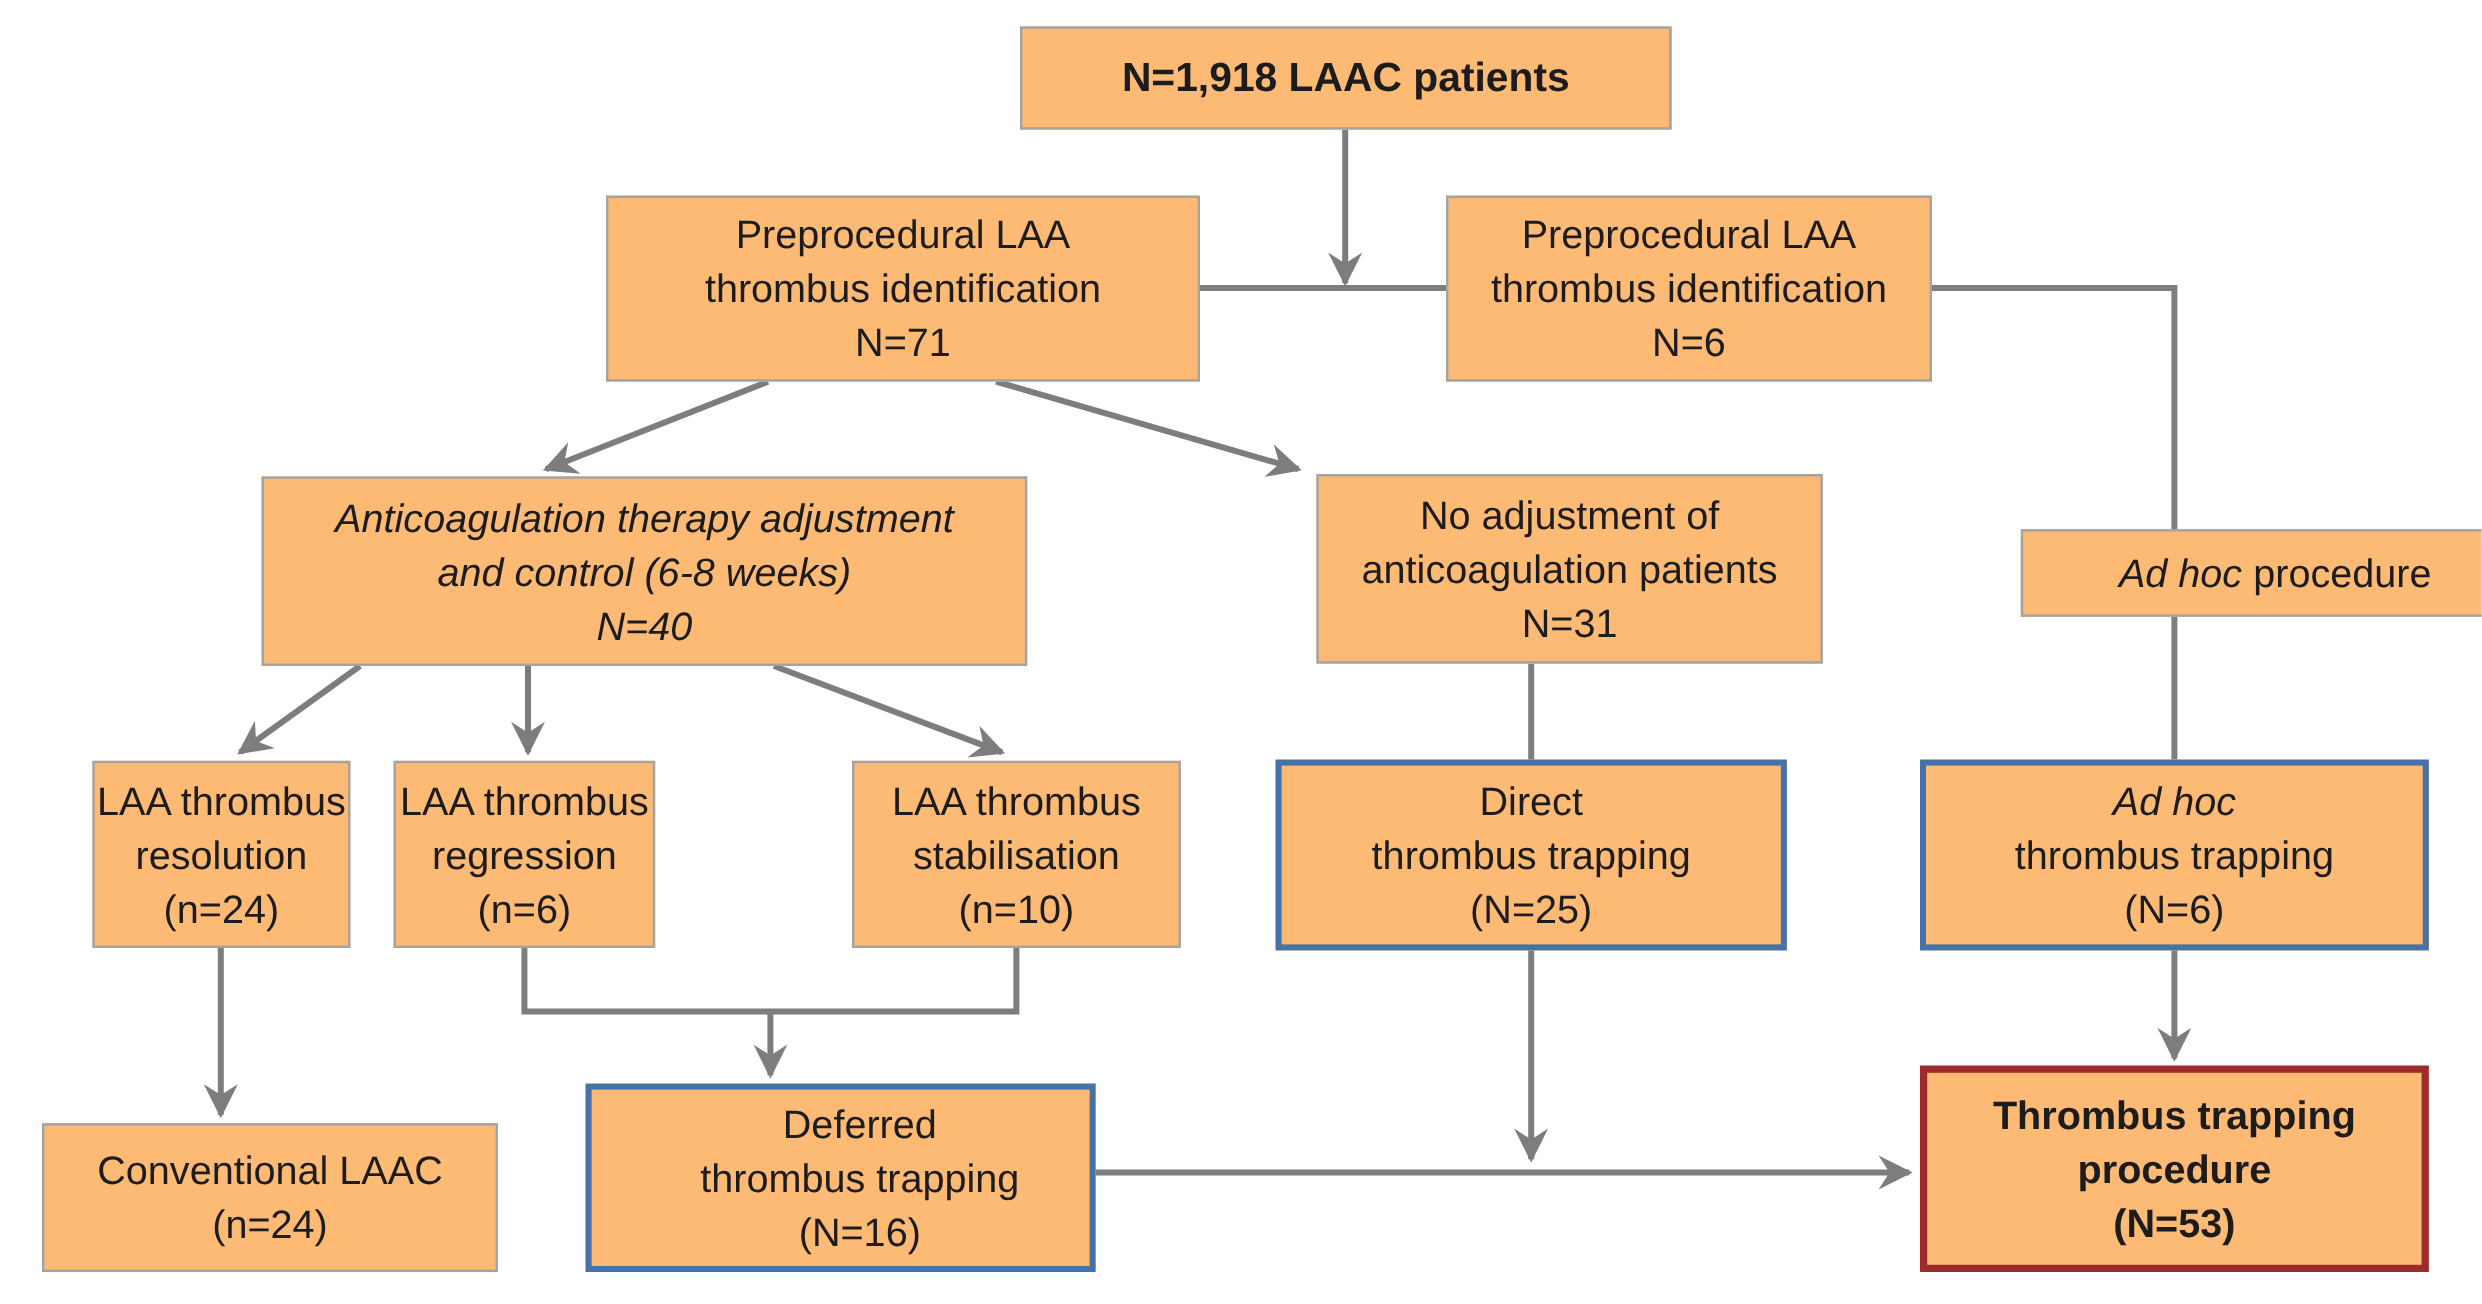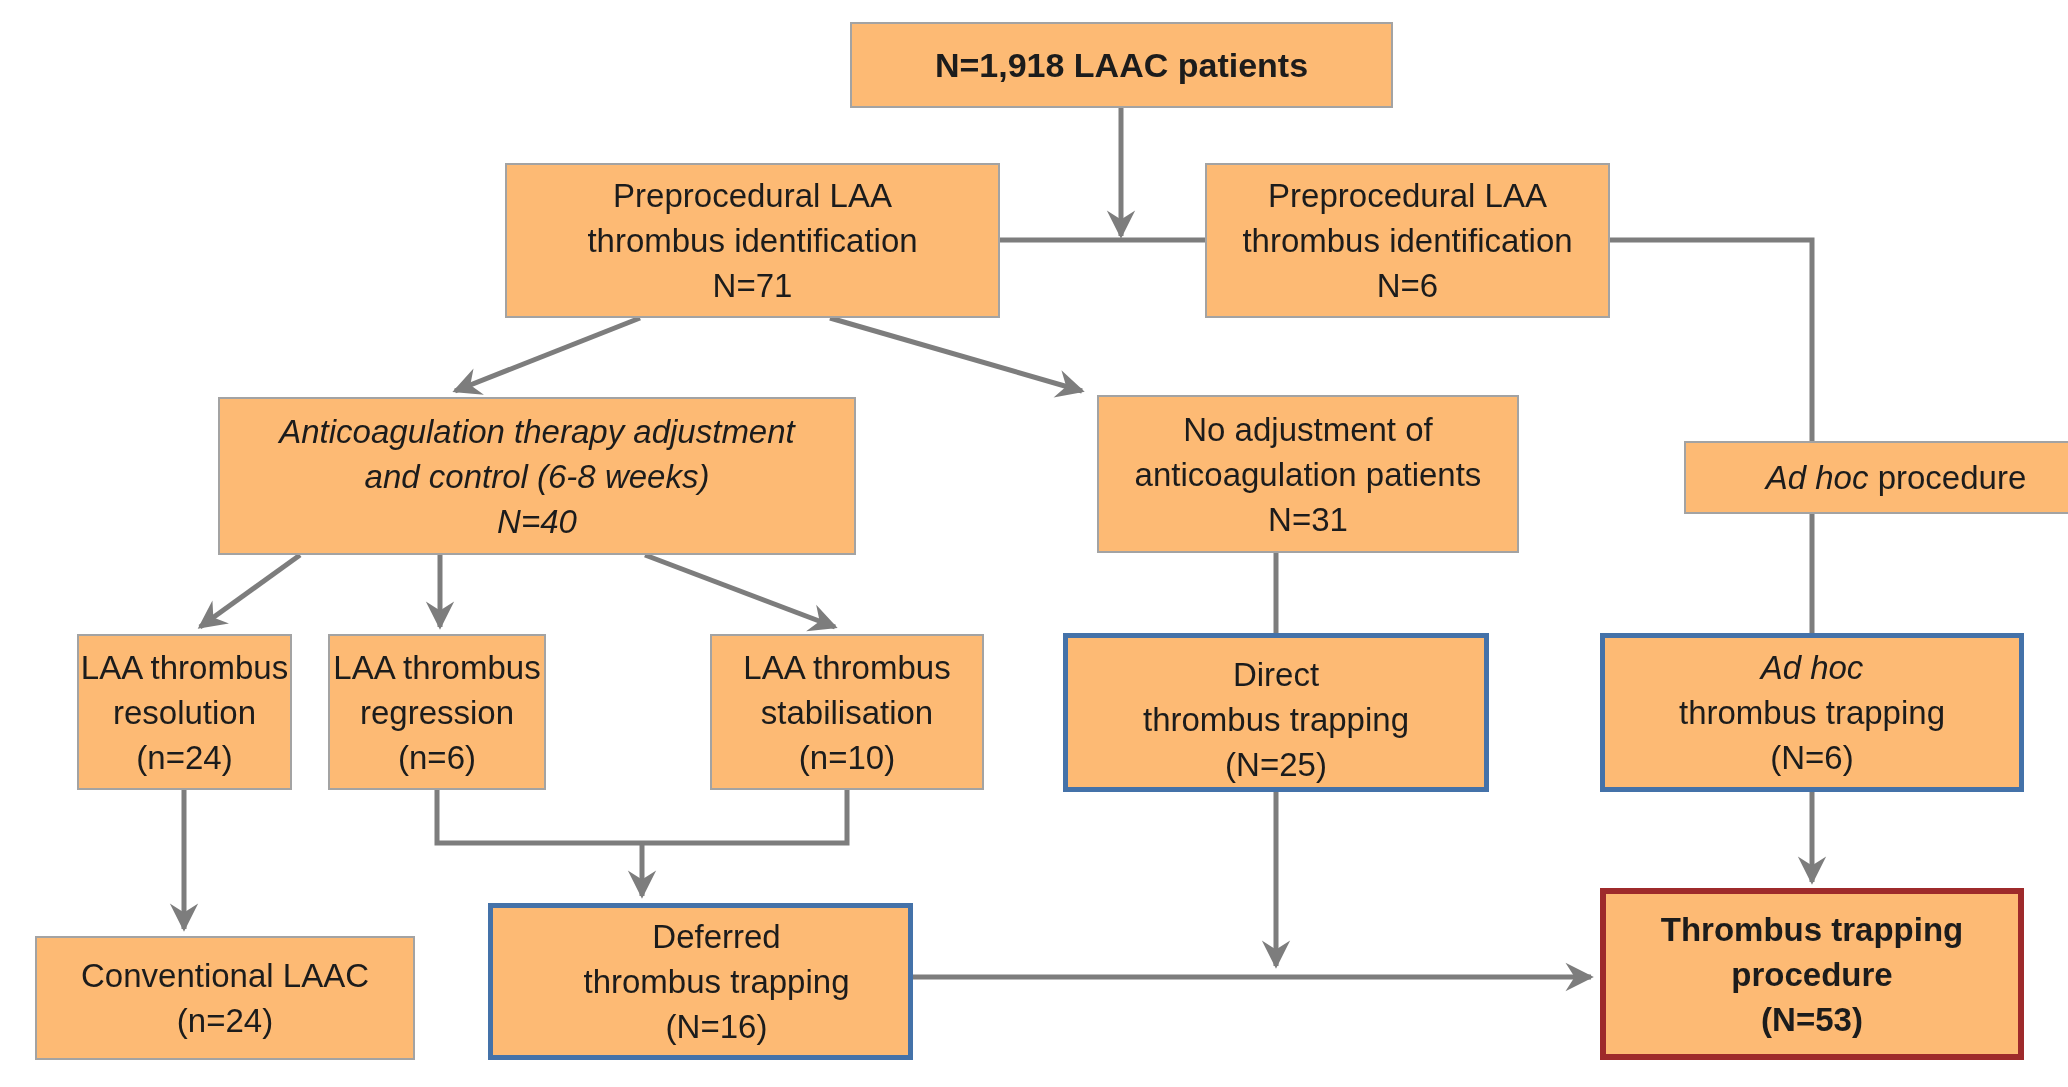--- a/index.html
+++ b/index.html
@@ -104,21 +104,21 @@
     <div class="ln">regression</div>
     <div class="ln">(n=6)</div>
   </div>
 
   <div class="node" style="left:710px;top:634px;width:274px;height:156px;">
     <div class="ln">LAA thrombus</div>
     <div class="ln">stabilisation</div>
     <div class="ln">(n=10)</div>
   </div>
 
-  <div class="node blue" style="left:1063px;top:633px;width:426px;height:159px;justify-content:flex-end;">
+  <div class="node blue" style="left:1063px;top:633px;width:426px;height:159px;">
     <div class="ln">Direct</div>
     <div class="ln">thrombus trapping</div>
     <div class="ln">(N=25)</div>
   </div>
 
   <div class="node blue" style="left:1600px;top:633px;width:424px;height:159px;">
     <div class="ln it">Ad hoc</div>
     <div class="ln">thrombus trapping</div>
     <div class="ln">(N=6)</div>
   </div>

